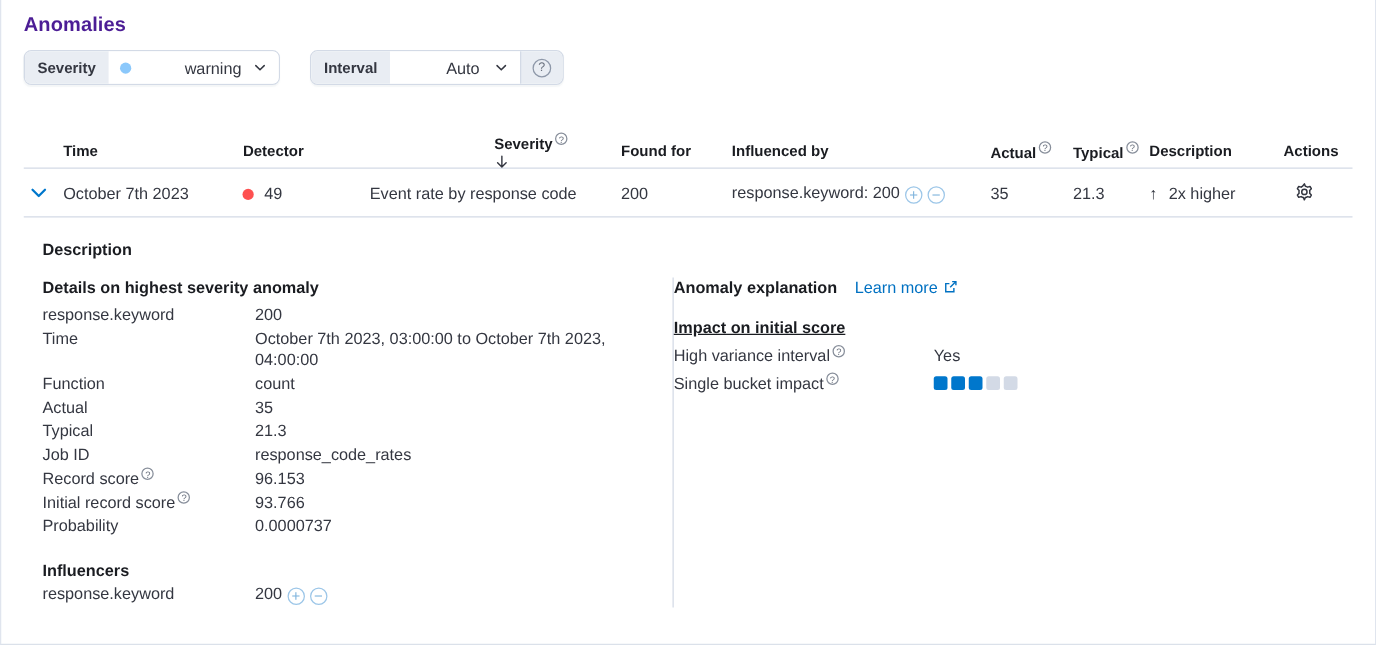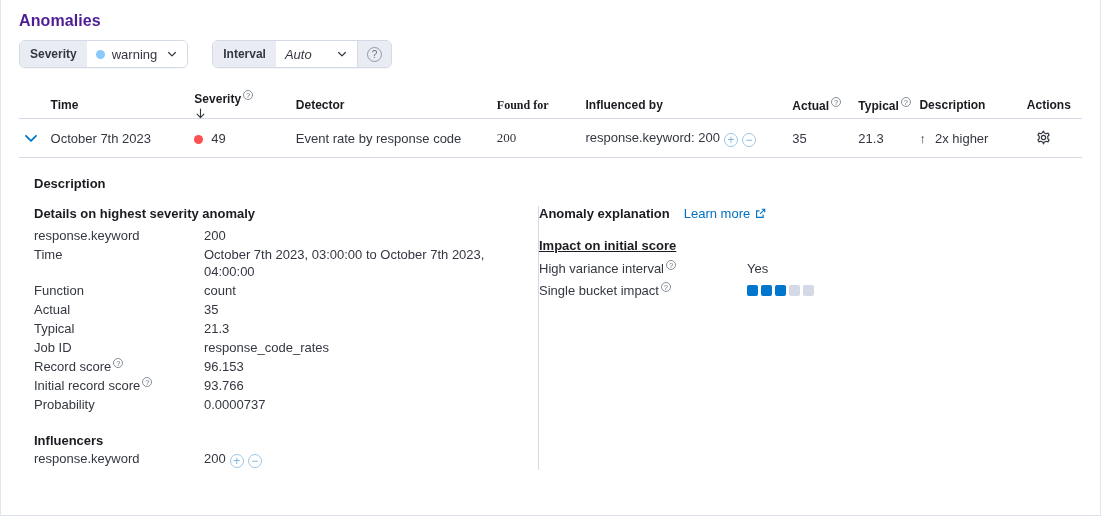--- a/index.html
+++ b/index.html
@@ -20,42 +20,42 @@
   .filtergroup {
     display:inline-flex; align-items:stretch; height:28px;
     border:1px solid #d3dae6; border-radius:6px; overflow:hidden;
     box-shadow:0 1px 1px rgba(152,162,179,.1); background:#fff;
   }
   .fg-label {
     display:flex; align-items:center; padding:0 10px; background:#e9edf3;
     font-size:12px; font-weight:700; color:#343741; white-space:nowrap;
   }
   .fg-value { display:flex; align-items:center; gap:7px; padding:0 9px; background:#fff; cursor:pointer; }
-  .fg-value .val { font-size:13px; color:#343741; }
+  .fg-value .val { font-size:13px; color:#343741;margin-left:36px; }
   .sev-dot { width:9px; height:9px; border-radius:50%; display:inline-block; background:#8bc8fb; }
   .chev { display:inline-block; margin-left:2px; }
   .fg-append {
     display:flex; align-items:center; padding:0 9px; background:#e9edf3;
     border-left:1px solid #d3dae6; cursor:pointer;
   }
   .help-circle {
     width:15px; height:15px; border:1px solid #8e98a9; border-radius:50%;
     font-size:10px; line-height:13px; text-align:center; color:#69707d; display:inline-block;
   }
-  .interval-value { width:81px; justify-content:space-between;font-style:italic; }
-
-  
-  .table { margin-top:24px; }
+  .interval-value { width:104px; justify-content:space-between; }
+
+  
+  .table { margin-top:40px; }
   .thead { display:flex; align-items:center; height:27px; border-bottom:1px solid #d3dae6; }
   .th { font-size:12px; font-weight:700; color:#1a1c21; white-space:nowrap; }
   .trow { display:flex; align-items:center; height:39px; border-bottom:1px solid #d3dae6; }
   .td { font-size:13px; color:#343741; white-space:nowrap; }
 
   .c-expand{width:32px;} .c-time{width:146px;} .c-sev{width:103px;} .c-det{width:204px;}
-  .c-found{width:90px;font-family:Liberation Serif, serif;} .c-infl{width:210px;} .c-act{width:67px;} .c-typ{width:62px;}
+  .c-found{width:90px;} .c-infl{width:210px;} .c-act{width:67px;} .c-typ{width:62px;}
   .c-desc{width:109px;} .c-actions{width:56px;}
 
   .info-sup {
     display:inline-block; width:10px; height:10px; border:1px solid #878e9a; border-radius:50%;
     font-size:7.5px; line-height:9px; text-align:center; color:#69707d; font-weight:400;
     vertical-align:5px; margin-left:2px;
   }
   .sort-arrow { margin-left:6px; vertical-align:-1px; }
   .crit-dot { width:9px; height:9px; border-radius:50%; background:#fe5050; display:inline-block; margin-right:8px; vertical-align:-1px; }
   .pm {
@@ -127,24 +127,24 @@
       <div class="fg-append">
         <span class="help-circle">?</span>
       </div>
     </div>
   </div>
 
   <div class="table">
     <div class="thead">
       <div class="th c-expand"></div>
       <div class="th c-time"><span>Time</span></div>
+      <div class="th c-det"><span>Detector</span></div>
       <div class="th c-sev"><span>Severity</span><span class="info-sup">?</span><span class="sort-arrow"><svg width="13" height="13" viewBox="0 0 16 16">
               <path d="M8 2.5v10M3.8 8.8L8 13l4.2-4.2" fill="none" stroke="#343741" stroke-width="1.4" stroke-linecap="round" stroke-linejoin="round"></path>
             </svg></span></div>
-      <div class="th c-det"><span>Detector</span></div>
       <div class="th c-found"><span>Found for</span></div>
       <div class="th c-infl"><span>Influenced by</span></div>
       <div class="th c-act"><span>Actual</span><span class="info-sup">?</span></div>
       <div class="th c-typ"><span>Typical</span><span class="info-sup">?</span></div>
       <div class="th c-desc"><span>Description</span></div>
       <div class="th c-actions"><span>Actions</span></div>
     </div>
 
     <div class="trow">
       <div class="td c-expand">

